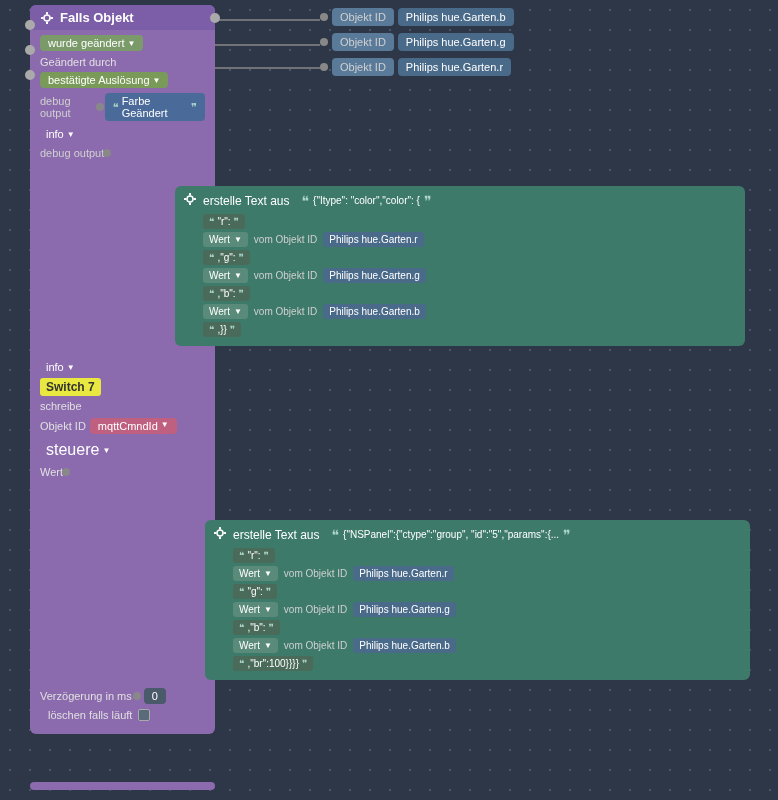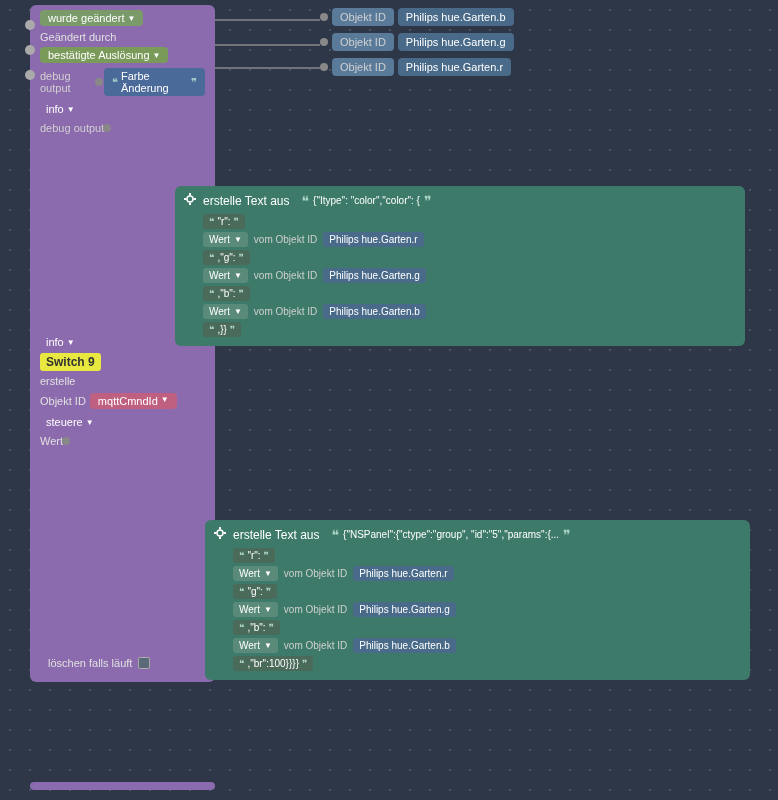--- a/index.html
+++ b/index.html
@@ -48,20 +48,33 @@
 
     <line x1="210" y1="20" x2="320" y2="20" stroke="#888" stroke-width="1.5"></line>
     <line x1="210" y1="45" x2="320" y2="45" stroke="#888" stroke-width="1.5"></line>
     <line x1="210" y1="68" x2="320" y2="68" stroke="#888" stroke-width="1.5"></line>
 
     <line x1="148" y1="200" x2="175" y2="200" stroke="#888" stroke-width="1.5"></line>
     <line x1="148" y1="536" x2="205" y2="536" stroke="#888" stroke-width="1.5"></line>
   </svg>
 
   <div style="position:absolute; left:30px; top:5px; width:185px; background:#8b6aad; border-radius:6px; padding-bottom:8px;">
+    <div style="background:#7b5ea7; border-radius:6px 6px 0 0; padding:5px 10px; display:flex; align-items:center; gap:6px; color:white; font-weight:bold; font-size:13px; position:relative;">
+      <span style="width:14px; height:14px; display:inline-block;">
+        <svg width="14" height="14" viewBox="0 0 14 14">
+            <circle cx="7" cy="7" r="3" fill="none" stroke="white" stroke-width="1.5"></circle>
+            <rect x="6" y="1" width="2" height="2.5" rx="0.5" fill="white"></rect>
+            <rect x="6" y="10.5" width="2" height="2.5" rx="0.5" fill="white"></rect>
+            <rect x="1" y="6" width="2.5" height="2" rx="0.5" fill="white"></rect>
+            <rect x="10.5" y="6" width="2.5" height="2" rx="0.5" fill="white"></rect>
+          </svg>
+      </span>
+      <span>Falls Objekt</span>
+      <div style="position:absolute; right:-5px; top:50%; transform:translateY(-50%); width:10px; height:10px; background:#aaa; border-radius:50%;"></div>
+    </div>
 
     <div style="position:absolute; left:-5px; top:15px; width:10px; height:10px; background:#aaa; border-radius:50%;"></div>
     <div style="position:absolute; left:-5px; top:40px; width:10px; height:10px; background:#aaa; border-radius:50%;"></div>
     <div style="position:absolute; left:-5px; top:65px; width:10px; height:10px; background:#aaa; border-radius:50%;"></div>
 
     <div style="padding:5px 10px; display:flex; flex-direction:column; gap:5px;">
 
       <div style="display:flex; align-items:center; gap:4px;">
         <div style="background:#7a9a6a; border-radius:4px; padding:2px 8px; color:white; font-size:11px; display:inline-flex; align-items:center; gap:3px;">
           <span>wurde geändert</span>
@@ -77,21 +90,21 @@
         </div>
       </div>
 
       <div style="display:flex; align-items:center; gap:4px;">
         <span style="color:#d0d0d0; font-size:11px;">debug output</span>
         <div style="position:relative; display:inline-flex; align-items:center;">
           <div style="position:absolute; left:-5px; width:8px; height:8px; background:#888; border-radius:50%;"></div>
         </div>
         <div style="background:#4a6a9a; border-radius:4px; padding:2px 8px; color:white; font-size:11px; display:inline-flex; align-items:center; gap:3px;">
           <span style="color:#aad4c8;">❝</span>
-          <span>Farbe Änderung</span>
+          <span>Farbe Geändert</span>
           <span style="color:#aad4c8;">❞</span>
         </div>
       </div>
 
       <div style="display:inline-flex; align-items:center; gap:3px; background:#8b6aad; border-radius:4px; padding:2px 6px; cursor:pointer;">
         <span style="color:white; font-size:11px;">info</span>
         <span style="font-size:8px; color:white;">▼</span>
       </div>
 
       <div style="display:flex; align-items:center; gap:4px;">
@@ -102,49 +115,58 @@
       </div>
 
       <div style="height:190px;"></div>
 
       <div style="display:inline-flex; align-items:center; gap:3px; background:#8b6aad; border-radius:4px; padding:2px 6px; cursor:pointer;">
         <span style="color:white; font-size:11px;">info</span>
         <span style="font-size:8px; color:white;">▼</span>
       </div>
 
       <div>
-        <span class="switch5-label">Switch 9</span>
+        <span class="switch5-label">Switch 7</span>
       </div>
 
       <div>
-        <span style="color:#e0e0e0; font-size:11px;">erstelle</span>
+        <span style="color:#e0e0e0; font-size:11px;">schreibe</span>
       </div>
 
       <div style="display:flex; align-items:center; gap:4px;">
         <span style="color:#e0e0e0; font-size:11px;">Objekt ID</span>
         <div style="background:#c06080; border-radius:4px; padding:2px 8px; color:white; font-size:11px; display:inline-flex; gap:3px;">
           <span>mqttCmndId</span>
           <span style="font-size:8px;">▼</span>
         </div>
       </div>
 
       <div style="display:inline-flex; align-items:center; gap:3px; background:#8b6aad; border-radius:4px; padding:2px 6px; cursor:pointer;">
-        <span style="color:white; font-size:11px;">steuere</span>
+        <span style="color:white; font-size:16px;">steuere</span>
         <span style="font-size:8px; color:white;">▼</span>
       </div>
 
       <div style="display:flex; align-items:center; gap:4px;">
         <span style="color:#e0e0e0; font-size:11px;">Wert</span>
         <div style="position:relative; display:inline-flex; align-items:center;">
           <div style="position:absolute; left:-5px; width:8px; height:8px; background:#888; border-radius:50%;"></div>
         </div>
       </div>
 
       <div style="height:200px;"></div>
 
+      <div style="display:flex; align-items:center; gap:6px;">
+        <span style="color:#e0e0e0; font-size:11px;">Verzögerung in ms</span>
+        <div style="position:relative; display:inline-flex; align-items:center;">
+          <div style="position:absolute; left:-5px; width:8px; height:8px; background:#888; border-radius:50%;"></div>
+        </div>
+        <div style="background:#4a5a6a; border-radius:4px; padding:2px 8px; color:white; font-size:11px;">
+          <span>0</span>
+        </div>
+      </div>
 
       <div style="display:flex; align-items:center; gap:6px;">
         <span style="color:#e0e0e0; font-size:11px;padding-left:8px;">löschen falls läuft</span>
         <div style="width:12px; height:12px; border:1px solid #aaa; border-radius:2px; background:#5a6a7a;"></div>
       </div>
 
     </div>
   </div>
 
   <div style="position:absolute; left:320px; top:8px; display:flex; align-items:center; gap:4px;">

